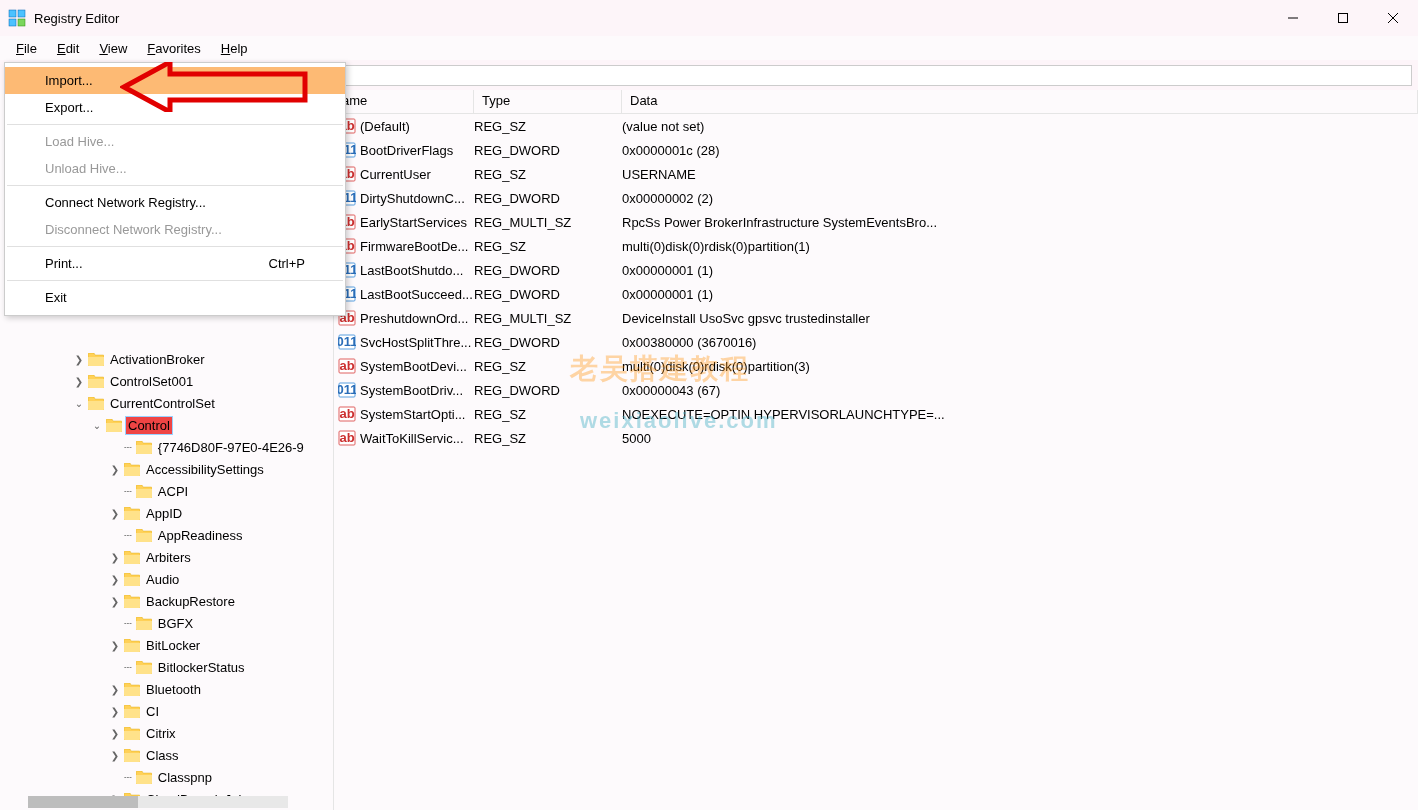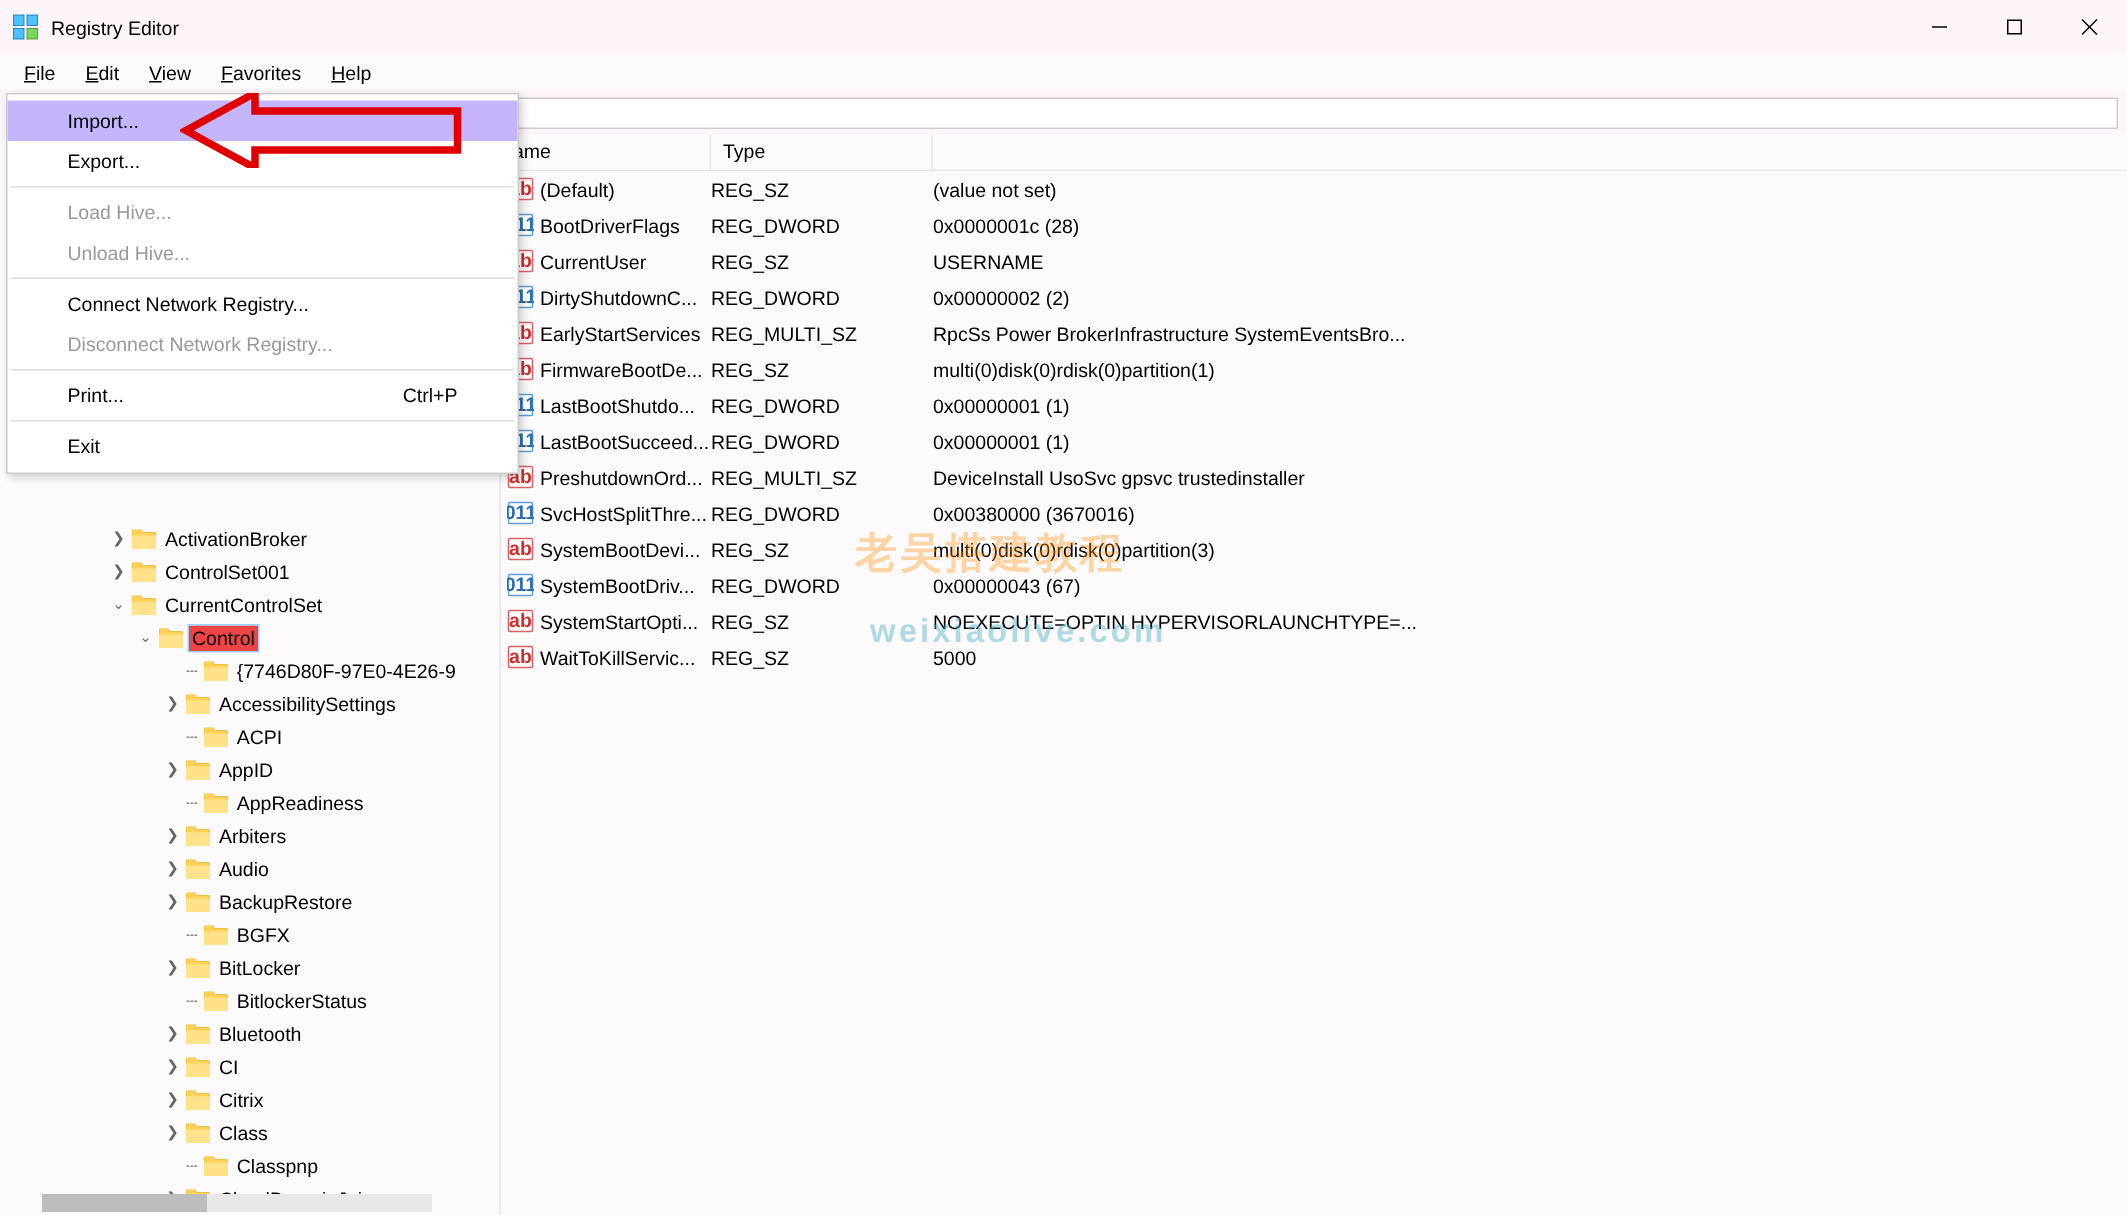--- a/index.html
+++ b/index.html
@@ -17,21 +17,21 @@
 
     .address-bar { height: 24px; margin: 3px 6px; display: flex; align-items: center; }
     .address-input { flex: 1; border: 1px solid #ccc; padding: 2px 6px; font-size: 13px; background: #fff; }
 
     .content { display: flex; position: absolute; top: 90px; left: 0; right: 0; bottom: 0; }
     .tree-pane { width: 334px; border-right: 1px solid #e5e5e5; overflow: hidden; background: #fdfafc; position: relative; }
     .list-pane { flex: 1; background: #fdfafc; overflow: hidden; }
 
     .file-menu { position: absolute; top: 62px; left: 4px; width: 342px; background: #fff; border: 1px solid #ccc; box-shadow: 2px 2px 6px rgba(0,0,0,0.2); z-index: 100; padding: 4px 0; }
     .fm-item { padding: 6px 40px; font-size: 13px; color: #000; cursor: default; display: flex; justify-content: space-between; }
-    .fm-item.highlighted { background: #c4b5fd; }
+    .fm-item.highlighted { background: #fdba74; }
     .fm-item.disabled { color: #999; }
     .fm-sep { height: 1px; background: #e0e0e0; margin: 3px 2px; }
 
     .arrow-annotation { position: absolute; top: 62px; left: 120px; z-index: 200; pointer-events: none; }
 
     .tree { padding-top: 258px; }
     .tree-row { display: flex; align-items: center; height: 22px; white-space: nowrap; overflow: hidden; cursor: default; }
     .tree-row.selected .lbl { background: #ef4444; outline: 1px solid #99d1ff; }
     .exp { width: 14px; text-align: center; color: #666; font-size: 10px; display: inline-block; }
     .folder-icon { width: 16px; height: 13px; margin: 0 4px 0 2px; }
@@ -318,20 +318,21 @@
         </div>
       </div>
     <div class="scroll-track">
       <div class="scroll-thumb"></div>
     </div>
   </div>
   <div class="list-pane">
     <div class="list-header">
       <div class="lh-cell lh-name">ame</div>
       <div class="lh-cell lh-type">Type</div>
+      <div class="lh-cell lh-data">Data</div>
     </div>
     <div class="list-body" id="list-container">
         <div class="list-row">
           <svg class="lr-icon" viewBox="0 0 18 18">
             <rect x="1" y="2" width="16" height="14" rx="1" fill="#fff" stroke="#e06060" stroke-width="1"></rect>
             <text x="9" y="13" font-size="9" text-anchor="middle" fill="#cc3030" font-weight="bold">ab</text>
           </svg>
           <span class="lr-name">(Default)</span>
           <span class="lr-type">REG_SZ</span>
           <span class="lr-data">(value not set)</span>

